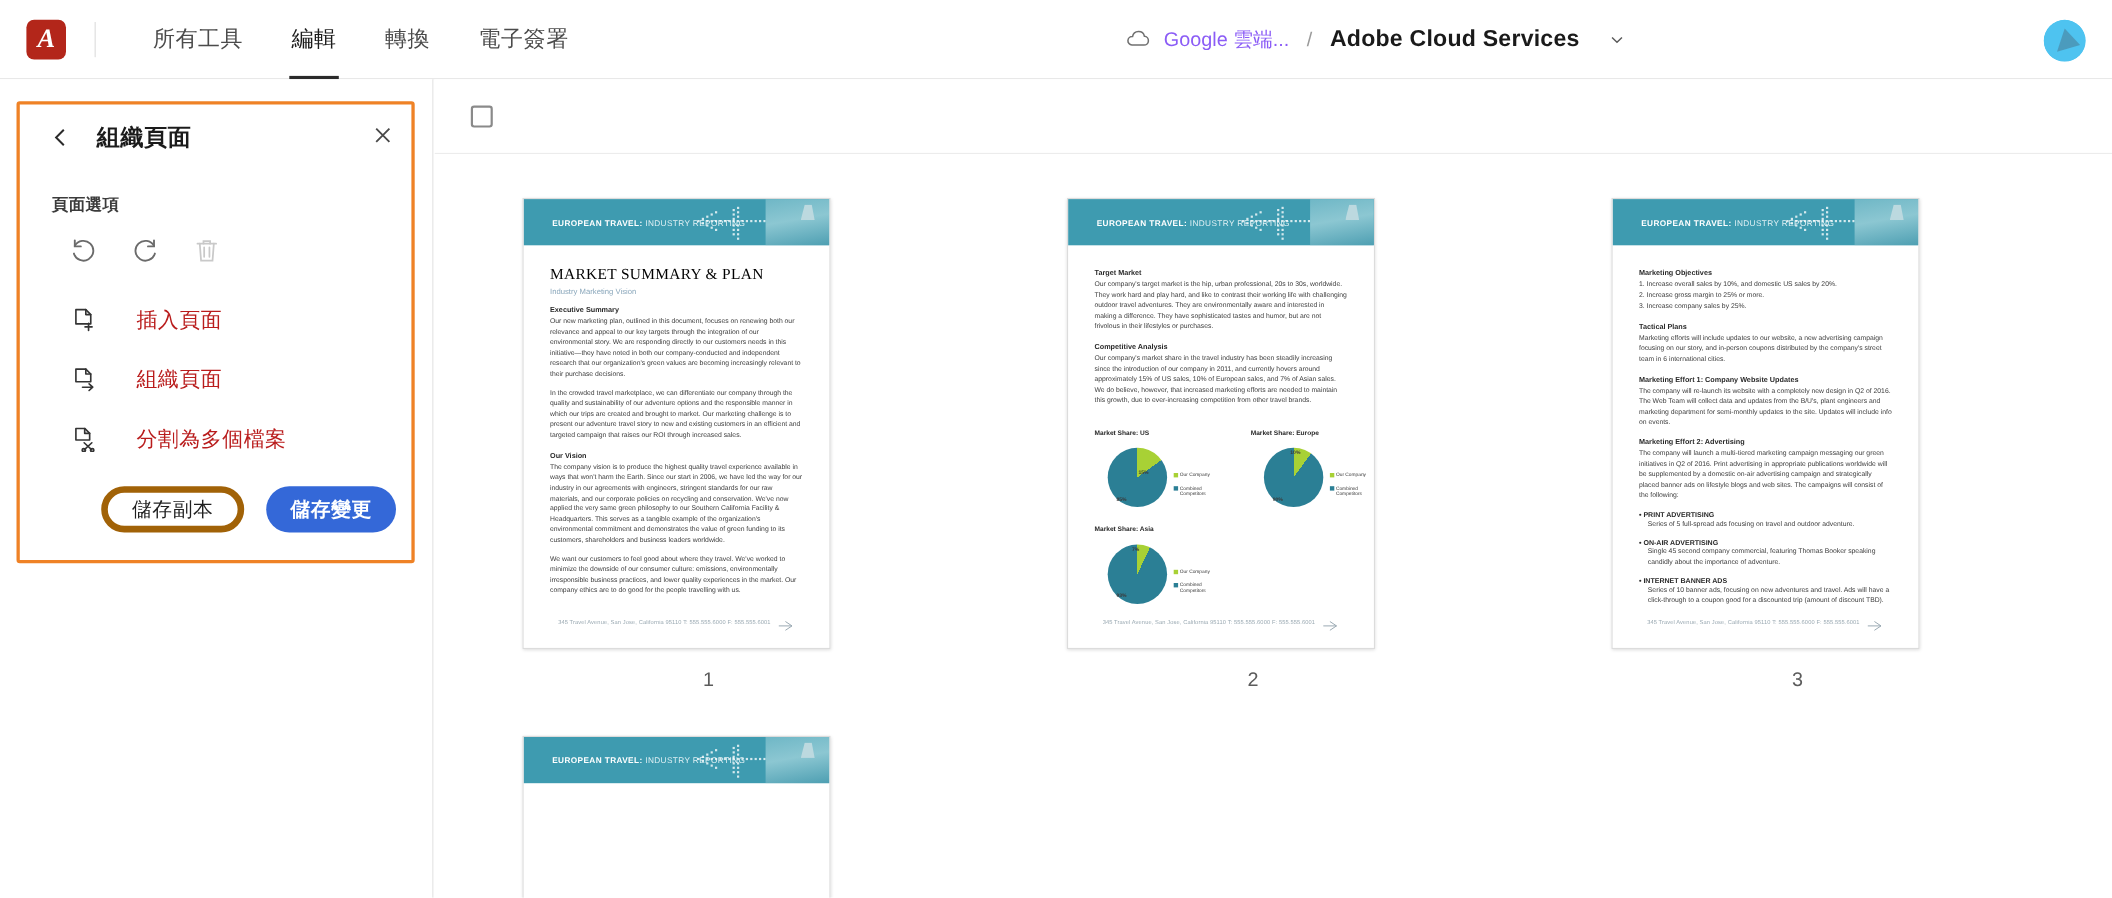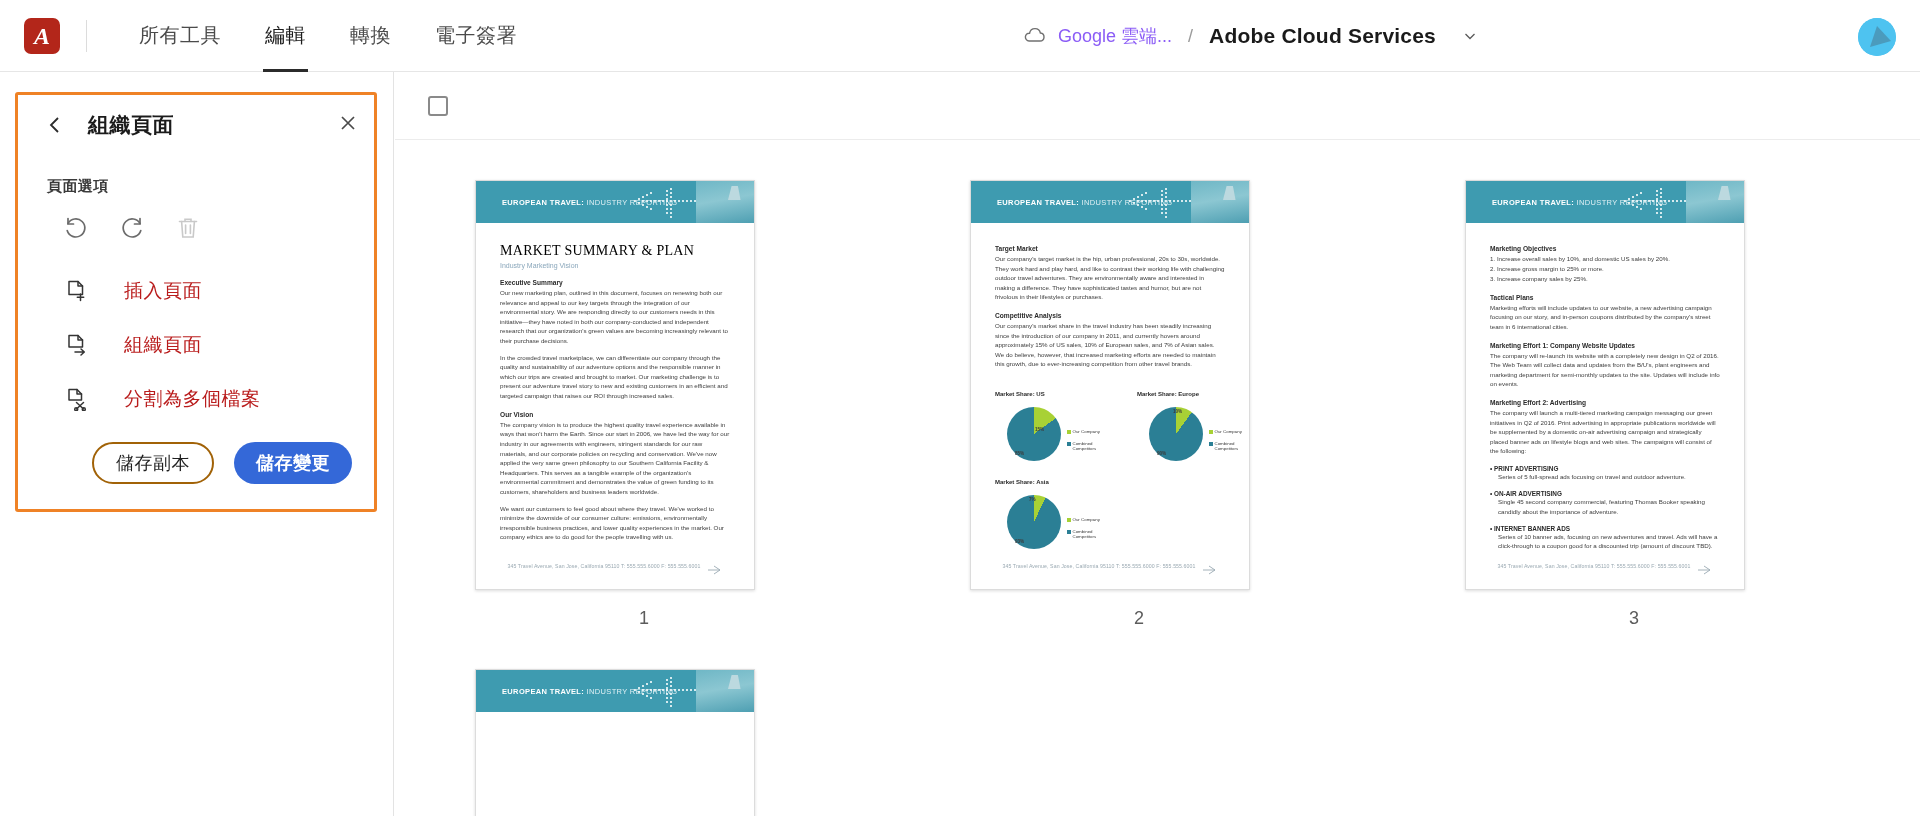--- a/index.html
+++ b/index.html
@@ -93,21 +93,21 @@
   .btn-row {
     display: flex; align-items: center; gap: 20px; margin-top: 16px;
     padding-left: 74px;
   }
   .btn {
     border-radius: 22px; height: 42px; font-size: 18px; cursor: pointer;
     display: flex; align-items: center; justify-content: center;
     letter-spacing: .5px; font-family: inherit;
   }
   .btn-secondary {
-    background: #fff; border: 2px solid #a16207; color: #1f1f1f;
+    background: #fff; border: 6px solid #a16207; color: #1f1f1f;
     padding: 0 22px;
   }
   .btn-primary {
     background: #3468d8; border: none; color: #ffffff; padding: 0 22px;
     font-weight: bold;
   }
 
   
   .main {
     position: absolute; left: 395px; top: 72px;

